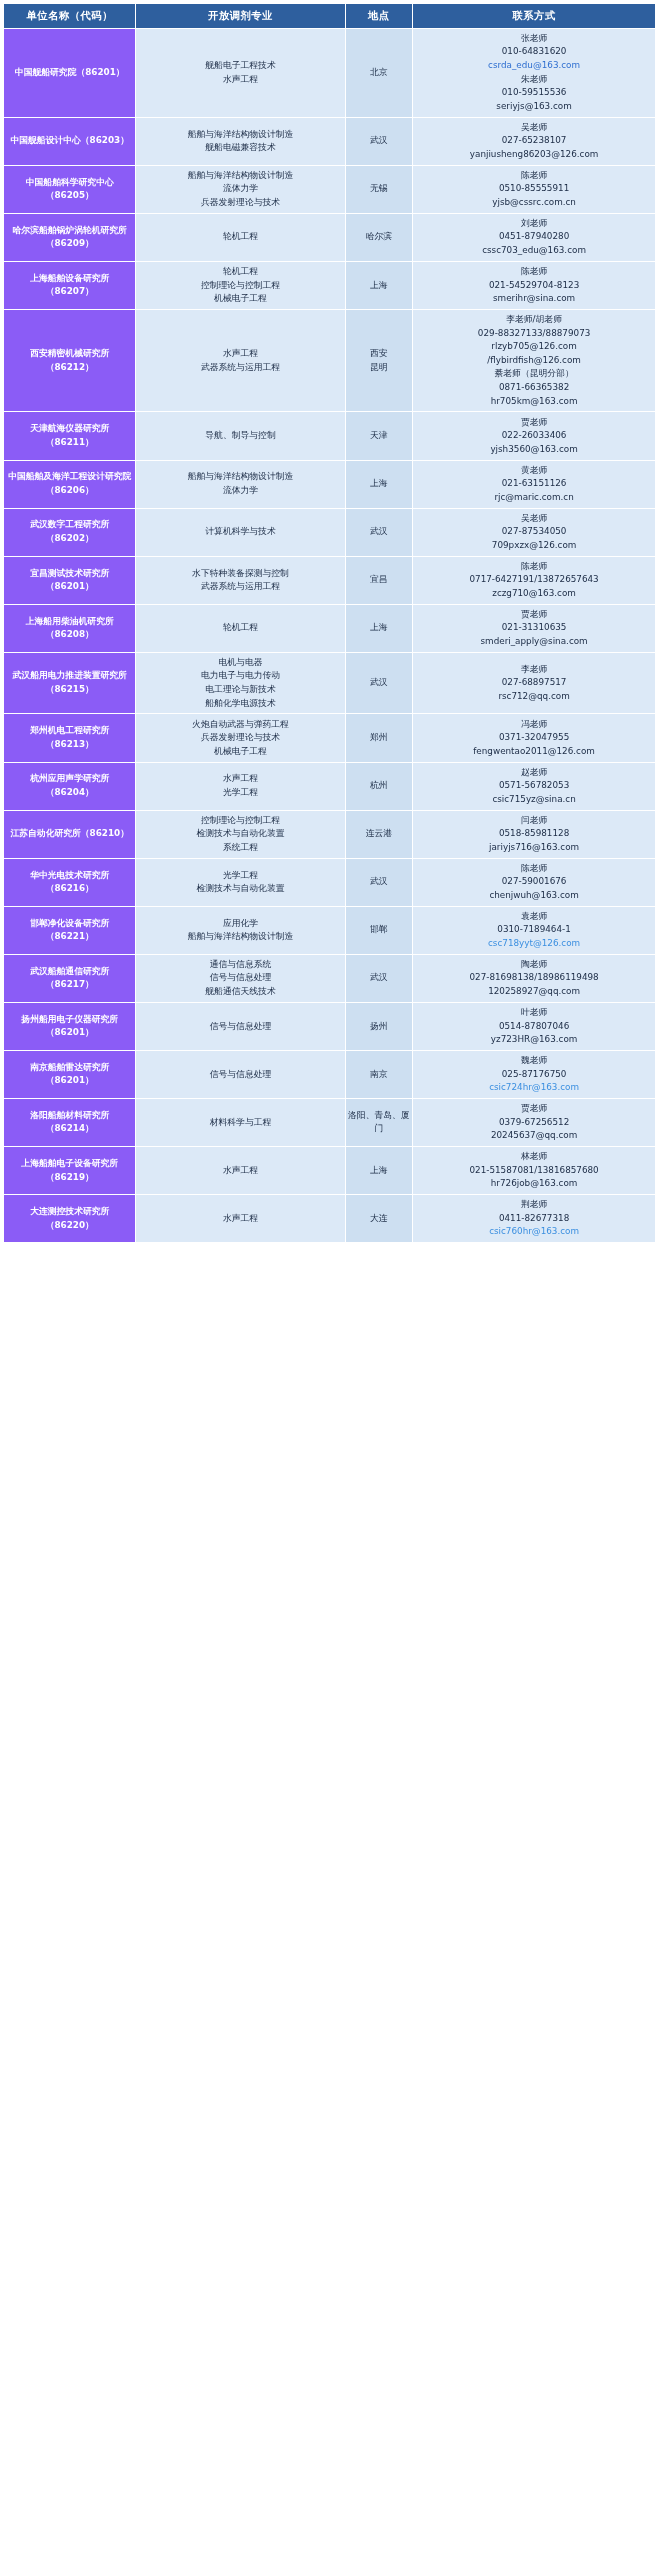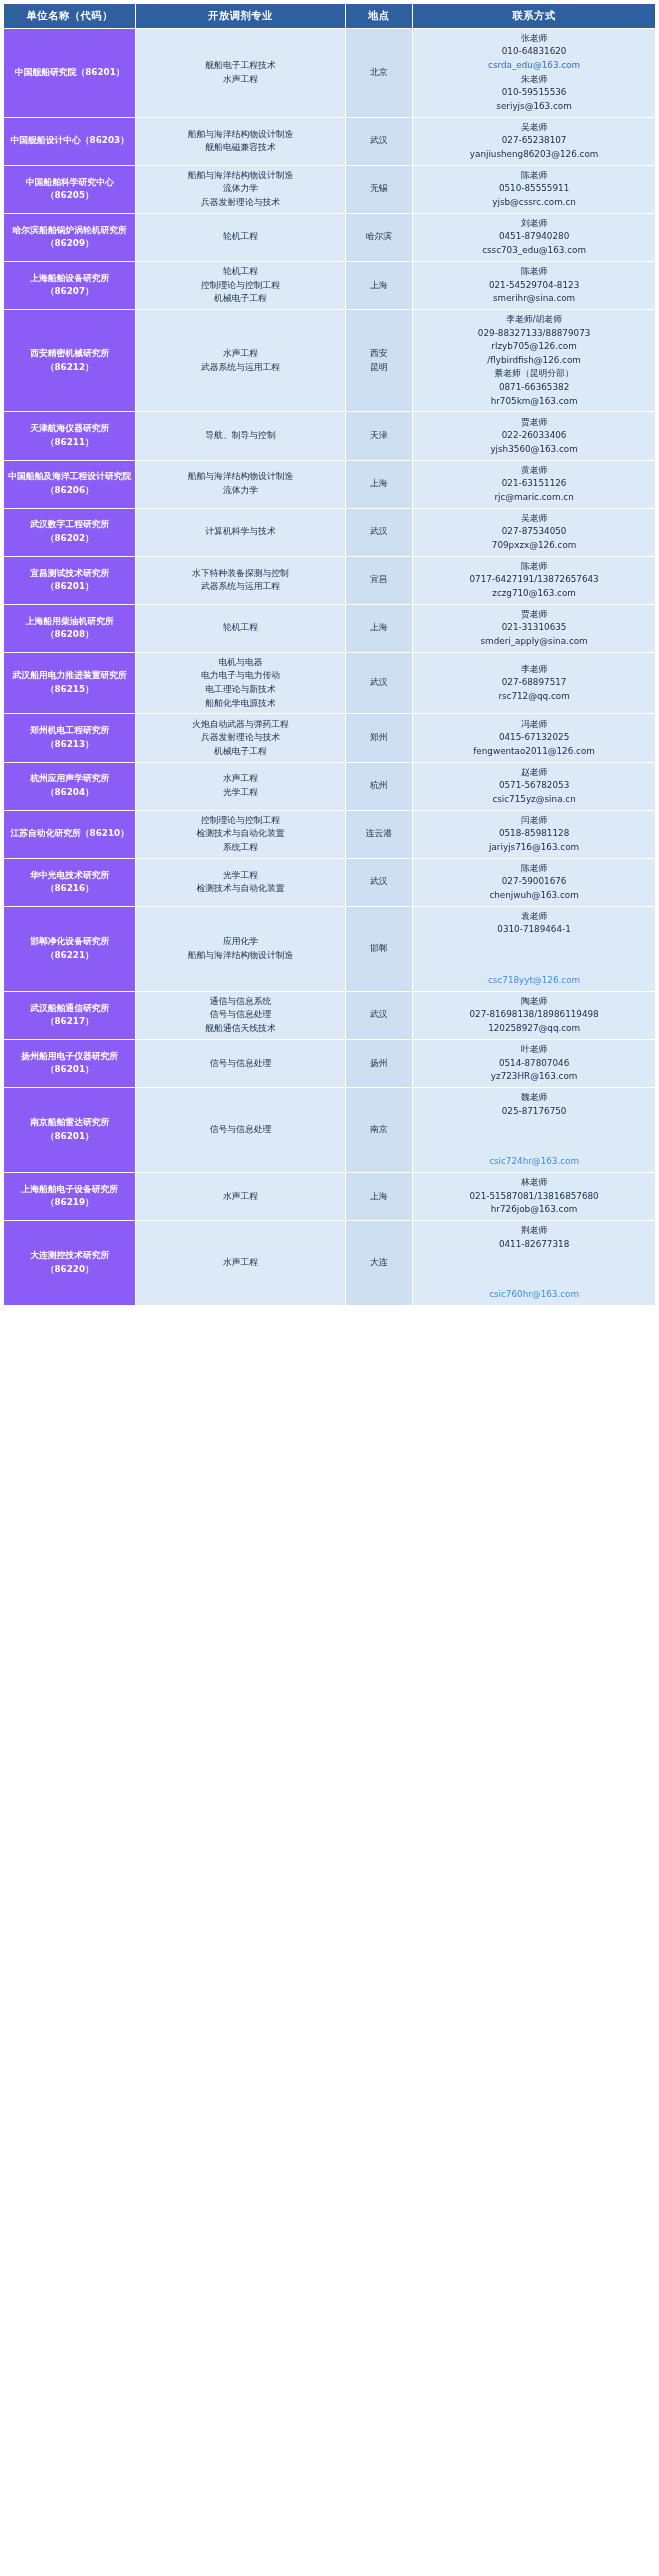--- a/index.html
+++ b/index.html
@@ -17,21 +17,21 @@
   td{
     border:0.5px solid #ffffff;text-align:center;vertical-align:middle;
     font-size:8.8px;color:#1a2a44;line-height:1.55;padding:3.1px 2.1px;
   }
   td.name{background:#8b5cf6;color:#ffffff;font-weight:bold;font-size:8.8px;}
   td.major{background:#dce9f7;}
   td.place{background:#cddff1;font-weight:normal;}
   td.contact{background:#dce9f7;}
   .line{display:block;}
   .blue{color:#2f6fd0;}
-  .lightblue{color:#3b8fe0;margin-top:37px;}
+  .lightblue{color:#3b8fe0;}
 </style>
 </head>
 <body>
 
 <div class="wrap">
   <table>
     <colgroup>
       <col class="c1">
         <col class="c2">
         <col class="c3">
@@ -265,21 +265,21 @@
           <td class="major">
             <span class="line">火炮自动武器与弹药工程</span>
             <span class="line">兵器发射理论与技术</span>
             <span class="line">机械电子工程</span>
           </td>
           <td class="place">
             <span class="line">郑州</span>
           </td>
           <td class="contact">
             <span class="line ">冯老师</span>
-            <span class="line ">0415-67132025</span>
+            <span class="line ">0371-32047955</span>
             <span class="line ">fengwentao2011@126.com</span>
           </td>
         </tr>
         <tr>
           <td class="name">
             <span class="line">杭州应用声学研究所（86204）</span>
           </td>
           <td class="major">
             <span class="line">水声工程</span>
             <span class="line">光学工程</span>
@@ -386,20 +386,36 @@
           <td class="major">
             <span class="line">信号与信息处理</span>
           </td>
           <td class="place">
             <span class="line">南京</span>
           </td>
           <td class="contact">
             <span class="line ">魏老师</span>
             <span class="line ">025-87176750</span>
             <span class="line lightblue">csic724hr@163.com</span>
+          </td>
+        </tr>
+        <tr>
+          <td class="name">
+            <span class="line">洛阳船舶材料研究所（86214）</span>
+          </td>
+          <td class="major">
+            <span class="line">材料科学与工程</span>
+          </td>
+          <td class="place">
+            <span class="line">洛阳、青岛、厦门</span>
+          </td>
+          <td class="contact">
+            <span class="line ">贾老师</span>
+            <span class="line ">0379-67256512</span>
+            <span class="line ">20245637@qq.com</span>
           </td>
         </tr>
         <tr>
           <td class="name">
             <span class="line">上海船舶电子设备研究所（86219）</span>
           </td>
           <td class="major">
             <span class="line">水声工程</span>
           </td>
           <td class="place">

